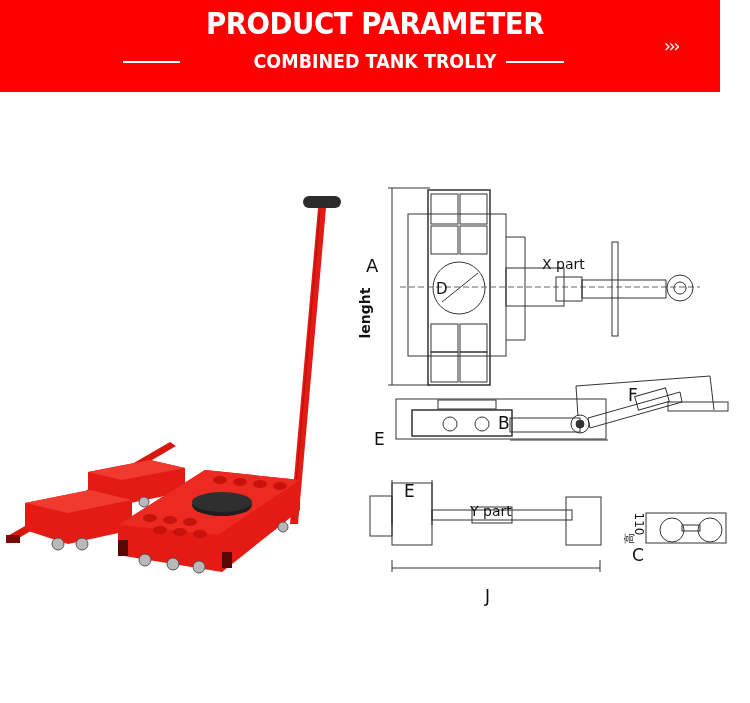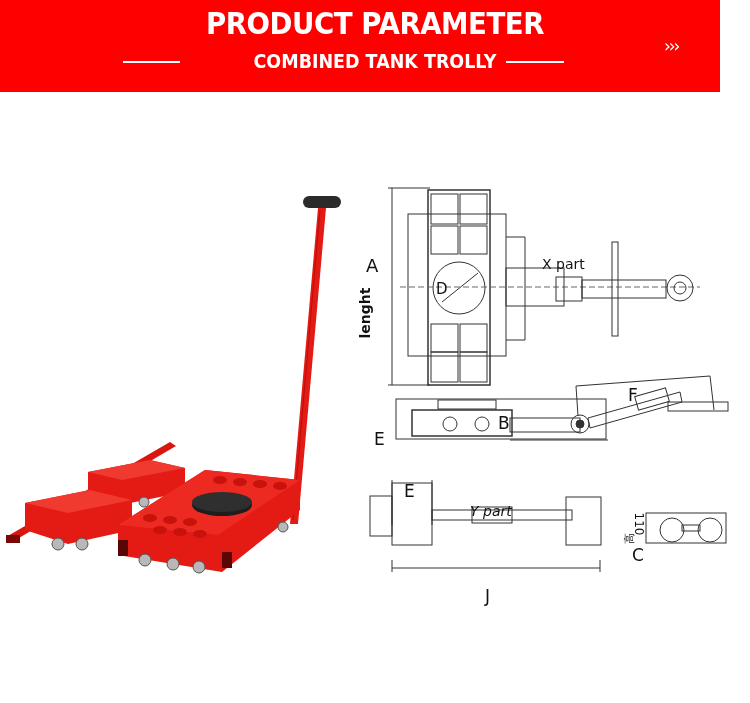--- a/index.html
+++ b/index.html
@@ -139,19 +139,19 @@
   <span class="lbl" style="left:6px;top:75px;font-size:18px;">A</span>
   <span class="lbl" style="left:-20px;top:125px;font-size:14px;font-weight:bold;transform:rotate(-90deg);">lenght</span>
   <span class="lbl" style="left:76px;top:100px;font-size:15px;">D</span>
   <span class="lbl" style="left:182px;top:76px;font-size:14px;">X part</span>
 
   <span class="lbl" style="left:14px;top:249px;font-size:17px;">E</span>
   <span class="lbl" style="left:138px;top:233px;font-size:17px;">B</span>
   <span class="lbl" style="left:268px;top:205px;font-size:17px;">F</span>
 
   <span class="lbl" style="left:44px;top:301px;font-size:17px;">E</span>
-  <span class="lbl" style="left:110px;top:323px;font-size:14px;font-style:italic;">Y part</span>
+  <span class="lbl" style="left:110px;top:323px;font-size:14px;">Y part</span>
   <span class="lbl" style="left:125px;top:406px;font-size:17px;">J</span>
 
   <span class="lbl" style="left:264px;top:351px;font-size:11px;transform:rotate(-90deg);">高</span>
   <span class="lbl" style="left:268px;top:337px;font-size:12px;transform:rotate(90deg);">110</span>
   <span class="lbl" style="left:272px;top:365px;font-size:17px;">C</span>
 </div>
 
 </body></html>

